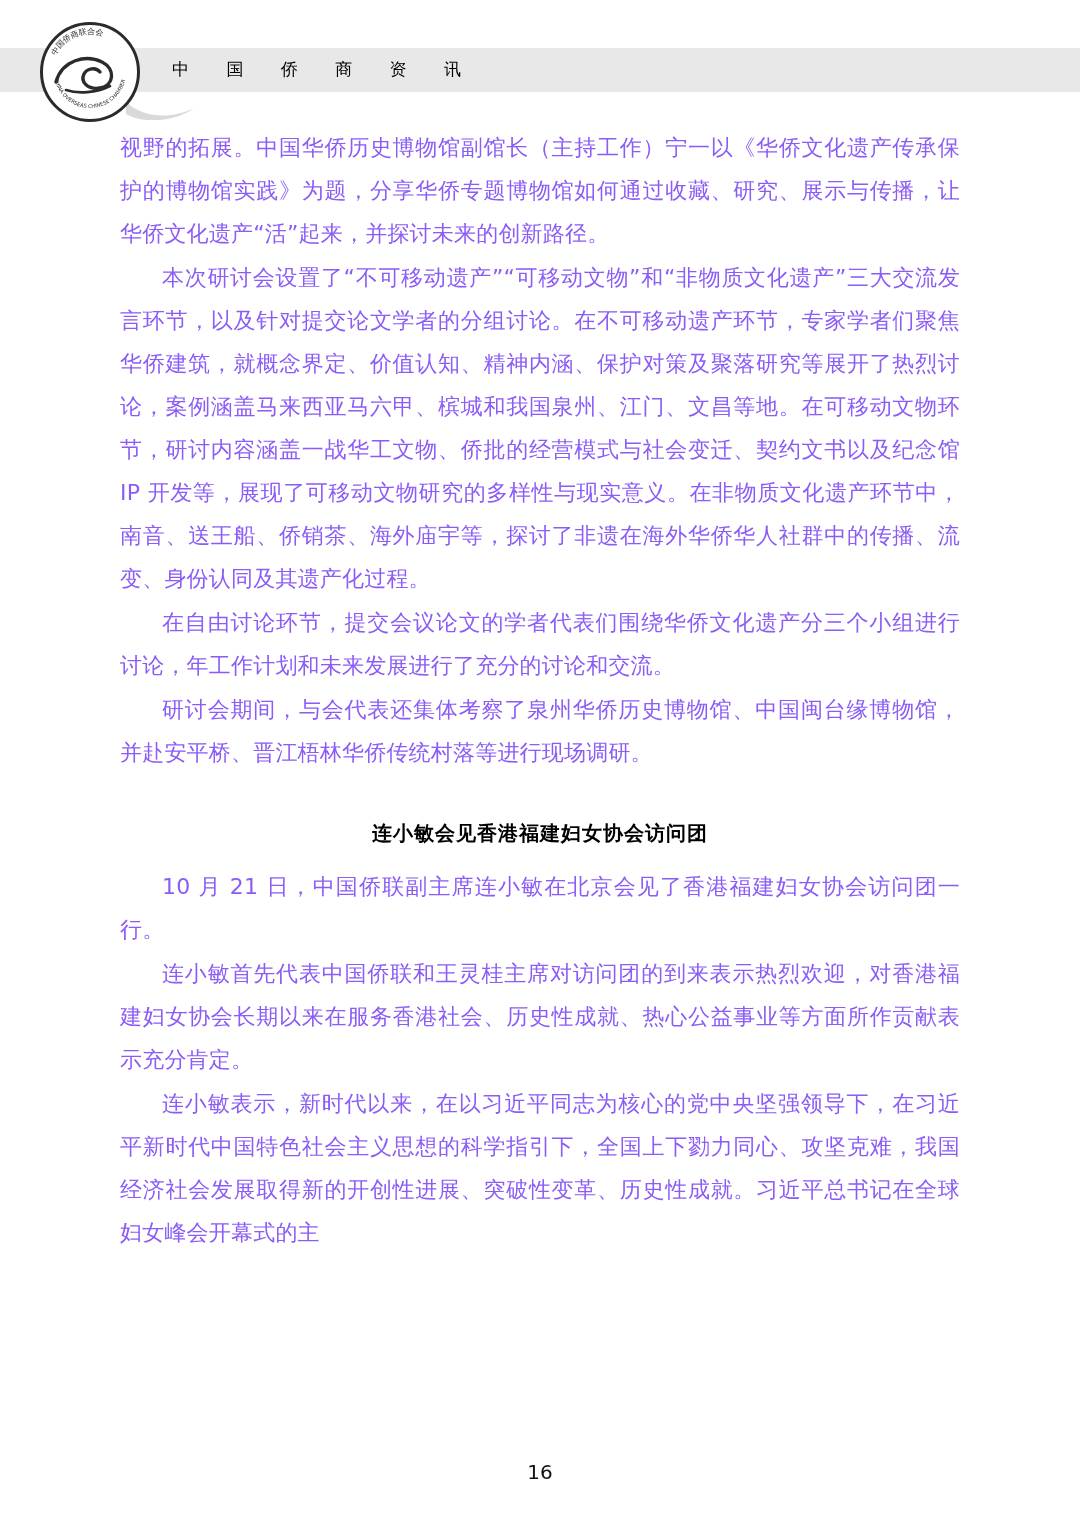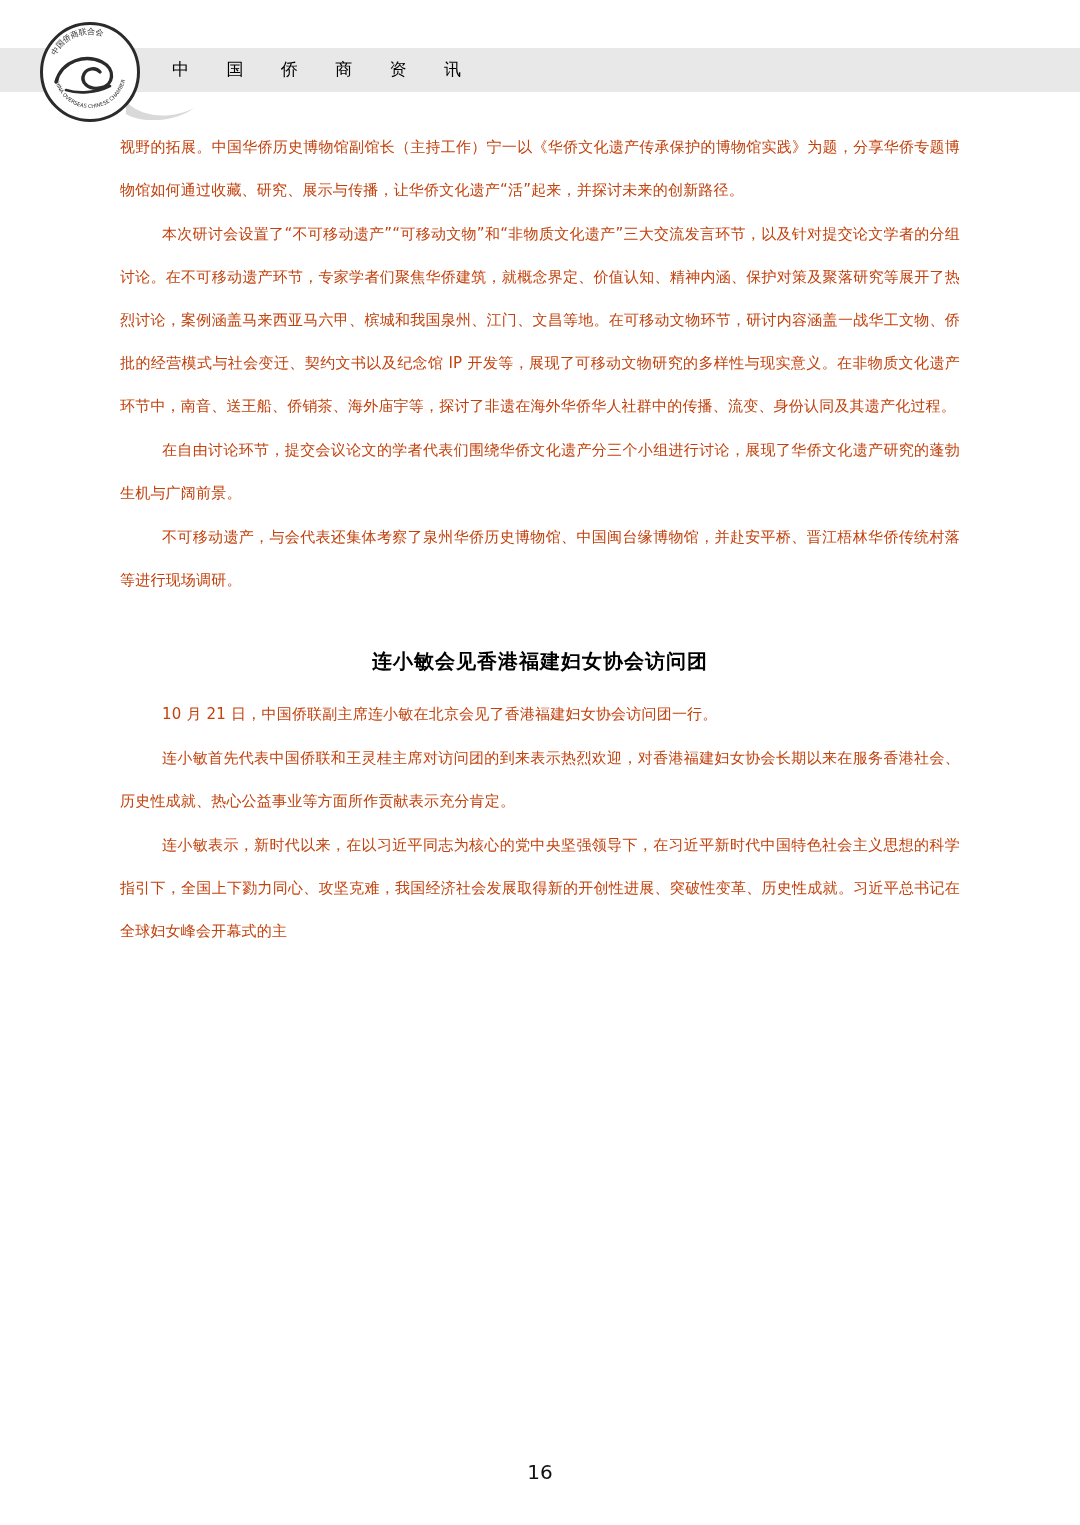--- a/index.html
+++ b/index.html
@@ -98,25 +98,25 @@
     left: 0;
     width: 1080px;
   }
   .col {
     margin: 0 auto;
     width: 840px;
   }
   p.para {
     margin: 0 0 1px 0;
     font-family: "DejaVu Sans", sans-serif;
-    font-size: 15px;
+    font-size: 22px;
     line-height: 43px;
     text-align: justify;
     text-justify: inter-ideograph;
-    color: #c2410c;
+    color: #8b5cf6;
     letter-spacing: 0.2px;
   }
   p.indent {
     text-indent: 42px;
   }
   p.source {
     margin: 6px 0 0 0;
     text-align: right;
     font-family: "DejaVu Sans", sans-serif;
     font-size: 20.5px;
@@ -173,22 +173,22 @@
       <path d="M14,38 C26,42 44,41 58,34" fill="none" stroke="#2b2b2b" stroke-width="2.6" stroke-linecap="round"></path>
     </svg>
   </div>
 </div>
 
 <div class="content">
   <div class="col">
 
     <p class="para">视野的拓展。中国华侨历史博物馆副馆长（主持工作）宁一以《华侨文化遗产传承保护的博物馆实践》为题，分享华侨专题博物馆如何通过收藏、研究、展示与传播，让华侨文化遗产“活”起来，并探讨未来的创新路径。</p>
     <p class="para indent">本次研讨会设置了“不可移动遗产”“可移动文物”和“非物质文化遗产”三大交流发言环节，以及针对提交论文学者的分组讨论。在不可移动遗产环节，专家学者们聚焦华侨建筑，就概念界定、价值认知、精神内涵、保护对策及聚落研究等展开了热烈讨论，案例涵盖马来西亚马六甲、槟城和我国泉州、江门、文昌等地。在可移动文物环节，研讨内容涵盖一战华工文物、侨批的经营模式与社会变迁、契约文书以及纪念馆 IP 开发等，展现了可移动文物研究的多样性与现实意义。在非物质文化遗产环节中，南音、送王船、侨销茶、海外庙宇等，探讨了非遗在海外华侨华人社群中的传播、流变、身份认同及其遗产化过程。</p>
-    <p class="para indent">在自由讨论环节，提交会议论文的学者代表们围绕华侨文化遗产分三个小组进行讨论，展现了华侨文化遗产研究的蓬勃生机与广阔前景。</p>
-    <p class="para indent">不可移动遗产，与会代表还集体考察了泉州华侨历史博物馆、中国闽台缘博物馆，并赴安平桥、晋江梧林华侨传统村落等进行现场调研。</p>
+    <p class="para indent">在自由讨论环节，提交会议论文的学者代表们围绕华侨文化遗产分三个小组进行讨论，年工作计划和未来发展进行了充分的讨论和交流。</p>
+    <p class="para indent">研讨会期间，与会代表还集体考察了泉州华侨历史博物馆、中国闽台缘博物馆，并赴安平桥、晋江梧林华侨传统村落等进行现场调研。</p>
 
     <h2 class="section-title">连小敏会见香港福建妇女协会访问团</h2>
 
     <p class="para indent">10 月 21 日，中国侨联副主席连小敏在北京会见了香港福建妇女协会访问团一行。</p>
     <p class="para indent">连小敏首先代表中国侨联和王灵桂主席对访问团的到来表示热烈欢迎，对香港福建妇女协会长期以来在服务香港社会、历史性成就、热心公益事业等方面所作贡献表示充分肯定。</p>
     <p class="para indent">连小敏表示，新时代以来，在以习近平同志为核心的党中央坚强领导下，在习近平新时代中国特色社会主义思想的科学指引下，全国上下勠力同心、攻坚克难，我国经济社会发展取得新的开创性进展、突破性变革、历史性成就。习近平总书记在全球妇女峰会开幕式的主</p>
 
   </div>
 </div>
 

